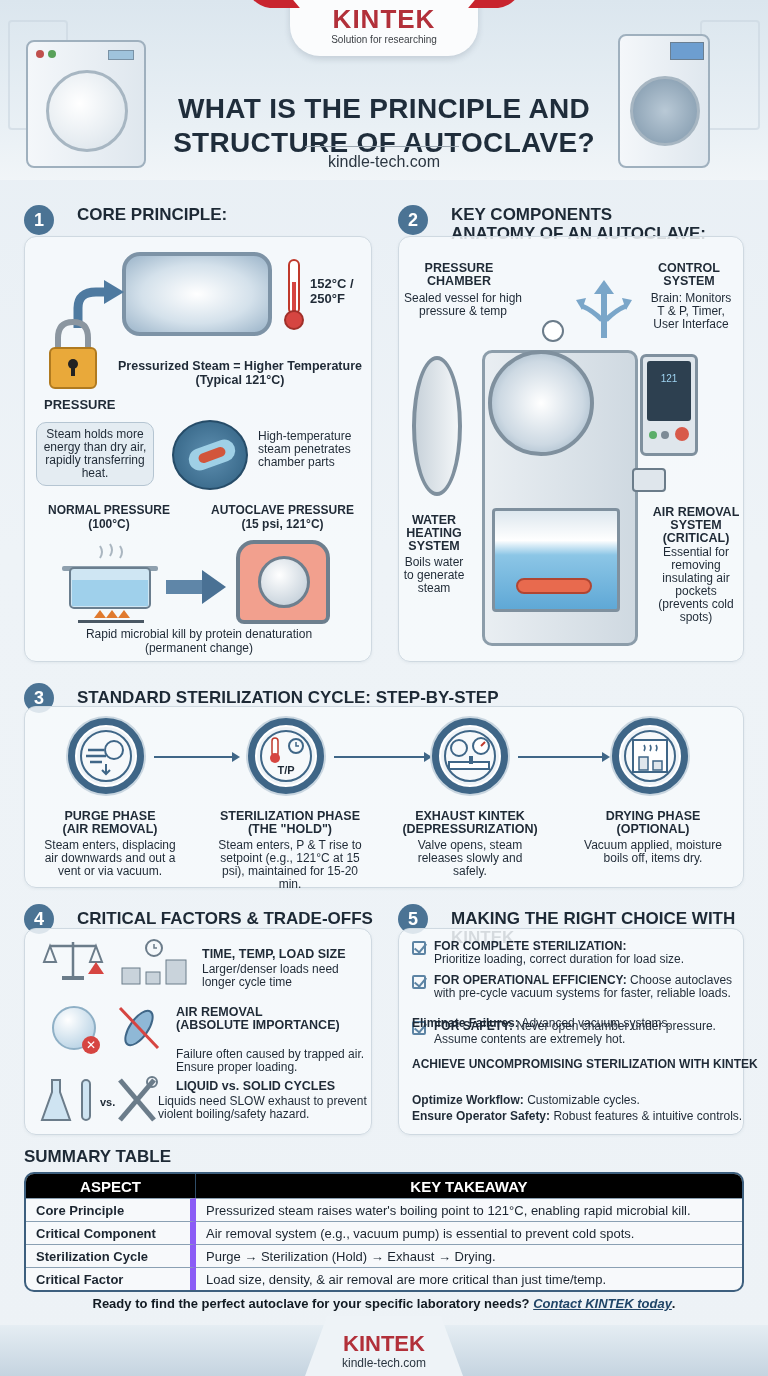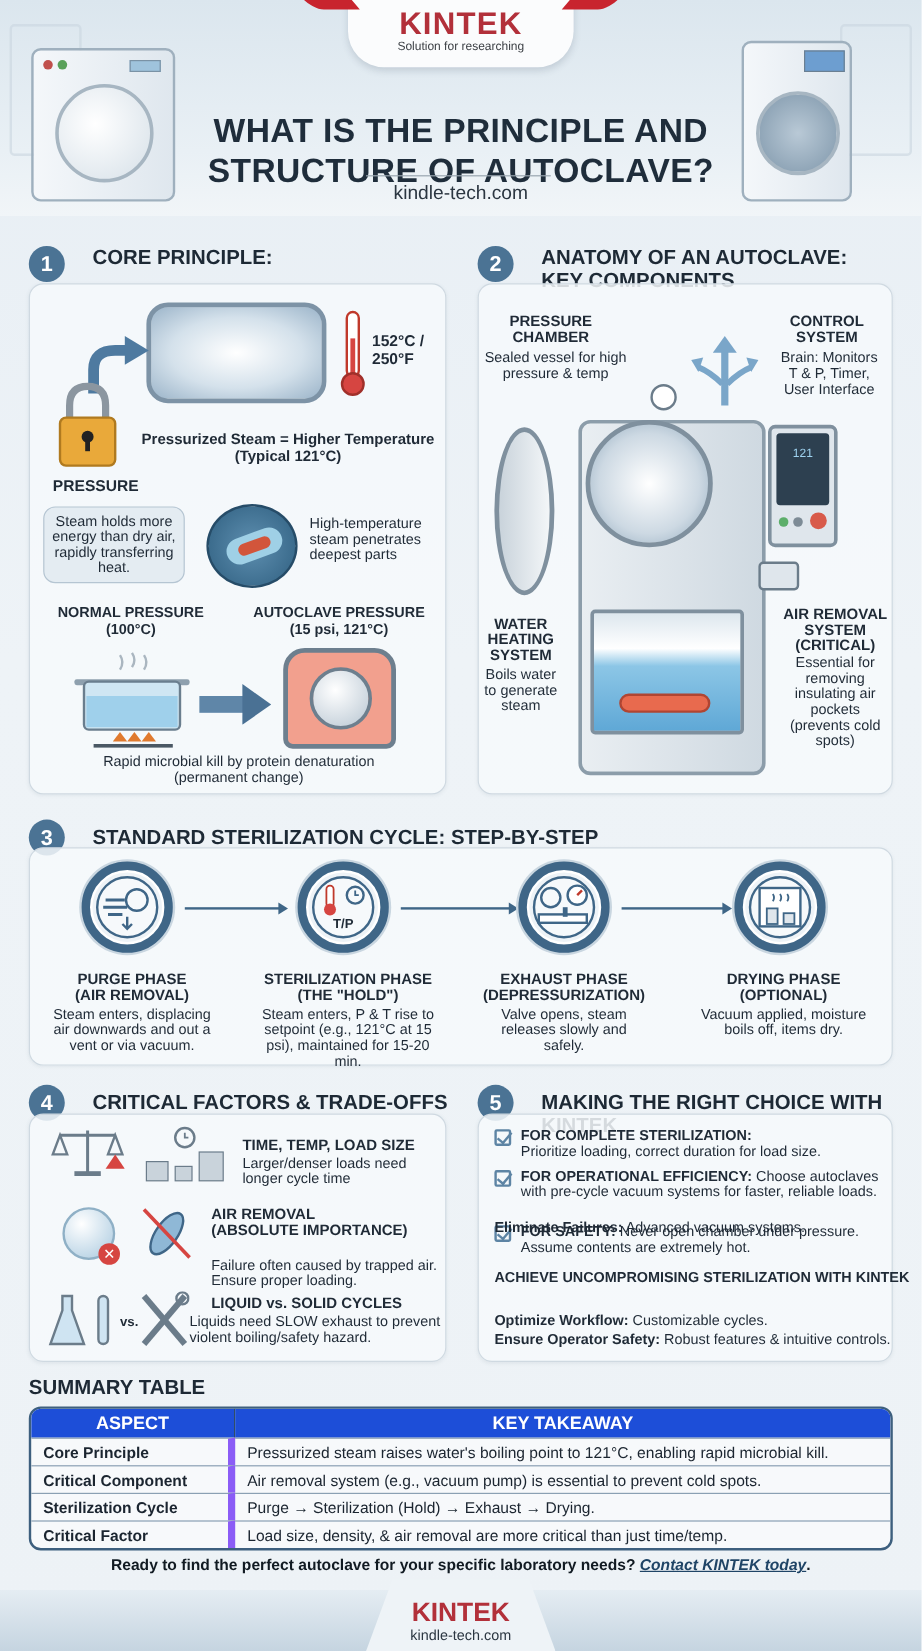--- a/index.html
+++ b/index.html
@@ -70,21 +70,21 @@
   .check-row { position: absolute; left: 412px; display: flex; gap: 8px; width: 330px; }
   .check-box { width: 14px; height: 14px; border: 2px solid #5d84a4; border-radius: 2px; flex-shrink: 0; margin-top: 1px; position: relative; }
   .check-box::after { content: ""; position: absolute; left: 3px; top: -2px; width: 5px; height: 10px; border-right: 2px solid #5d84a4; border-bottom: 2px solid #5d84a4; transform: rotate(40deg); }
 
   
   .sum-title { position: absolute; left: 24px; top: 1147px; font-size: 17px; font-weight: 700; color: #1d2935; }
   table.sum {
     position: absolute; left: 24px; top: 1172px; width: 720px; border-collapse: separate; border-spacing: 0;
     border: 2px solid #3d5f7e; border-radius: 10px; overflow: hidden; background: #f7f9fb; font-size: 13px;
   }
-  table.sum th { background: #1d4ed8; color: #fff; font-weight: 700; font-size: 15px; height: 24px; }
+  table.sum th { background: #000000; color: #fff; font-weight: 700; font-size: 15px; height: 24px; }
   table.sum th:first-child { width: 170px; border-right: 1px solid #2f4d68; }
   table.sum td { height: 23px; padding: 0 10px; border-top: 1px solid #8aa0b3; color: #1b2530; }
   table.sum td:first-child { font-weight: 700; border-right: 6px solid #8b5cf6; }
   .cta { position: absolute; left: 0; top: 1296px; width: 768px; text-align: center; font-size: 13px; font-weight: 700; color: #111a22; }
   .cta a { color: #1f4466; text-decoration: underline; font-style: italic; }
   
   .footer { position: absolute; left: 0; top: 1325px; width: 768px; height: 51px; background: linear-gradient(180deg,#e5edf3,#c5d4e0); }
   .footer-tab { position: absolute; left: 305px; top: 1316px; width: 158px; height: 60px; background: #eef3f7; clip-path: polygon(14% 0, 86% 0, 100% 100%, 0 100%); }
   .footer-logo { position: absolute; left: 0; top: 1333px; width: 768px; text-align: center; font-size: 22px; font-weight: 700; color: #b2303a; line-height: 22px; }
   .footer-site { position: absolute; left: 0; top: 1356px; width: 768px; text-align: center; font-size: 12px; color: #2b3641; }
@@ -150,21 +150,21 @@
 <div class="t b tc" style="left:110px;top:374px;width:260px;font-size:12.5px;">(Typical 121°C)</div>
 
 <div style="position:absolute;left:36px;top:422px;width:118px;height:64px;border:1px solid #b5c5d2;border-radius:10px;background:#e4ecf2;"></div>
 <div class="t tc" style="left:40px;top:428px;width:110px;">Steam holds more energy than dry air, rapidly transferring heat.</div>
 
 <div style="position:absolute;left:172px;top:420px;width:76px;height:70px;border-radius:50%;background:radial-gradient(circle,#5e8fb0,#2f5f80);border:2px solid #264c68;">
   <div style="position:absolute;left:14px;top:22px;width:48px;height:22px;border-radius:12px;background:#9fd0e6;transform:rotate(-20deg);">
       <div style="position:absolute;left:10px;top:6px;width:28px;height:10px;border-radius:6px;background:#d2553b;"></div>
     </div>
 </div>
-<div class="t" style="left:258px;top:430px;width:110px;">High-temperature steam penetrates deepest parts</div>
+<div class="t" style="left:258px;top:430px;width:110px;">High-temperature steam penetrates chamber parts</div>
 
 <div class="t b tc" style="left:34px;top:504px;width:150px;">NORMAL PRESSURE</div>
 <div class="t b tc" style="left:34px;top:518px;width:150px;">(100°C)</div>
 <div class="t b tc" style="left:200px;top:504px;width:165px;">AUTOCLAVE PRESSURE</div>
 <div class="t b tc" style="left:200px;top:518px;width:165px;">(15 psi, 121°C)</div>
 <svg style="position:absolute;left:60px;top:540px;" width="100" height="86" viewBox="0 0 100 86">
     <path d="M40 6 q4 6 0 12 M50 4 q4 6 0 12 M60 6 q4 6 0 12" stroke="#aab6c0" fill="none" stroke-width="2"></path>
     <rect x="2" y="26" width="96" height="5" rx="2" fill="#8ea0ae"></rect>
     <rect x="10" y="28" width="80" height="40" rx="4" fill="#cfe6f3" stroke="#6a7e8e" stroke-width="2"></rect>
     <rect x="12" y="40" width="76" height="26" fill="#9fd0eb"></rect>
@@ -179,22 +179,22 @@
   </svg>
 <div style="position:absolute;left:236px;top:540px;width:94px;height:84px;border:4px solid #6d7f8e;border-radius:18px 18px 8px 8px;background:#f2a08e;">
   <div style="position:absolute;left:18px;top:12px;width:52px;height:52px;border-radius:50%;border:3px solid #6d7f8e;background:radial-gradient(circle at 40% 35%,#ffffff,#b8c6d2);"></div>
 </div>
 <div class="t tc" style="left:34px;top:628px;width:330px;">Rapid microbial kill by protein denaturation</div>
 <div class="t tc" style="left:34px;top:642px;width:330px;">(permanent change)</div>
 
 <div class="sec-head" style="left:398px;top:205px;">
   <div class="badge">2</div>
   <div class="sec-title">
+    <div>KEY COMPONENTS</div>
     <div>ANATOMY OF AN AUTOCLAVE:</div>
-    <div>KEY COMPONENTS</div>
   </div>
 </div>
 <div class="panel" style="left:398px;top:236px;width:346px;height:426px;"></div>
 
 <div class="t b tc" style="left:400px;top:262px;width:118px;font-size:12.5px;"><span>PRESSURE</span><br><span>CHAMBER</span></div>
 <div class="t tc" style="left:400px;top:292px;width:126px;">Sealed vessel for high pressure &amp; temp</div>
 <div class="t b tc" style="left:652px;top:262px;width:74px;font-size:12.5px;"><span>CONTROL</span><br><span>SYSTEM</span></div>
 <div class="t tc" style="left:648px;top:292px;width:86px;">Brain: Monitors T &amp; P, Timer, User Interface</div>
 
 <div style="position:absolute;left:482px;top:350px;width:156px;height:296px;border:3px solid #8c9daa;border-radius:10px;background:linear-gradient(90deg,#e9eef2,#cfd9e1);"></div>
@@ -272,21 +272,21 @@
         <rect x="9" y="20" width="9" height="13" fill="#dfe6ec" stroke="#3f6687" stroke-width="1.5"></rect>
         <rect x="23" y="24" width="9" height="9" fill="#dfe6ec" stroke="#3f6687" stroke-width="1.5"></rect>
       </svg>
 </div>
   </div>
 
 <div class="t b tc" style="left:40px;top:810px;width:140px;font-size:12.5px;"><span>PURGE PHASE</span><br><span>(AIR REMOVAL)</span></div>
 <div class="t tc" style="left:40px;top:839px;width:140px;">Steam enters, displacing air downwards and out a vent or via vacuum.</div>
 <div class="t b tc" style="left:210px;top:810px;width:160px;font-size:12.5px;"><span>STERILIZATION PHASE</span><br><span>(THE "HOLD")</span></div>
 <div class="t tc" style="left:210px;top:839px;width:160px;">Steam enters, P &amp; T rise to setpoint (e.g., 121°C at 15 psi), maintained for 15-20 min.</div>
-<div class="t b tc" style="left:400px;top:810px;width:140px;font-size:12.5px;"><span>EXHAUST PHASE</span><br><span>(DEPRESSURIZATION)</span></div>
+<div class="t b tc" style="left:400px;top:810px;width:140px;font-size:12.5px;"><span>EXHAUST KINTEK</span><br><span>(DEPRESSURIZATION)</span></div>
 <div class="t tc" style="left:400px;top:839px;width:140px;">Valve opens, steam releases slowly and safely.</div>
 <div class="t b tc" style="left:578px;top:810px;width:150px;font-size:12.5px;"><span>DRYING PHASE</span><br><span>(OPTIONAL)</span></div>
 <div class="t tc" style="left:578px;top:839px;width:150px;">Vacuum applied, moisture boils off, items dry.</div>
 
 <div class="sec-head" style="left:24px;top:904px;">
   <div class="badge">4</div>
   <div class="sec-title" style="padding-top:5px;">CRITICAL FACTORS &amp; TRADE-OFFS</div>
 </div>
 <div class="panel" style="left:24px;top:928px;width:348px;height:207px;"></div>
 

